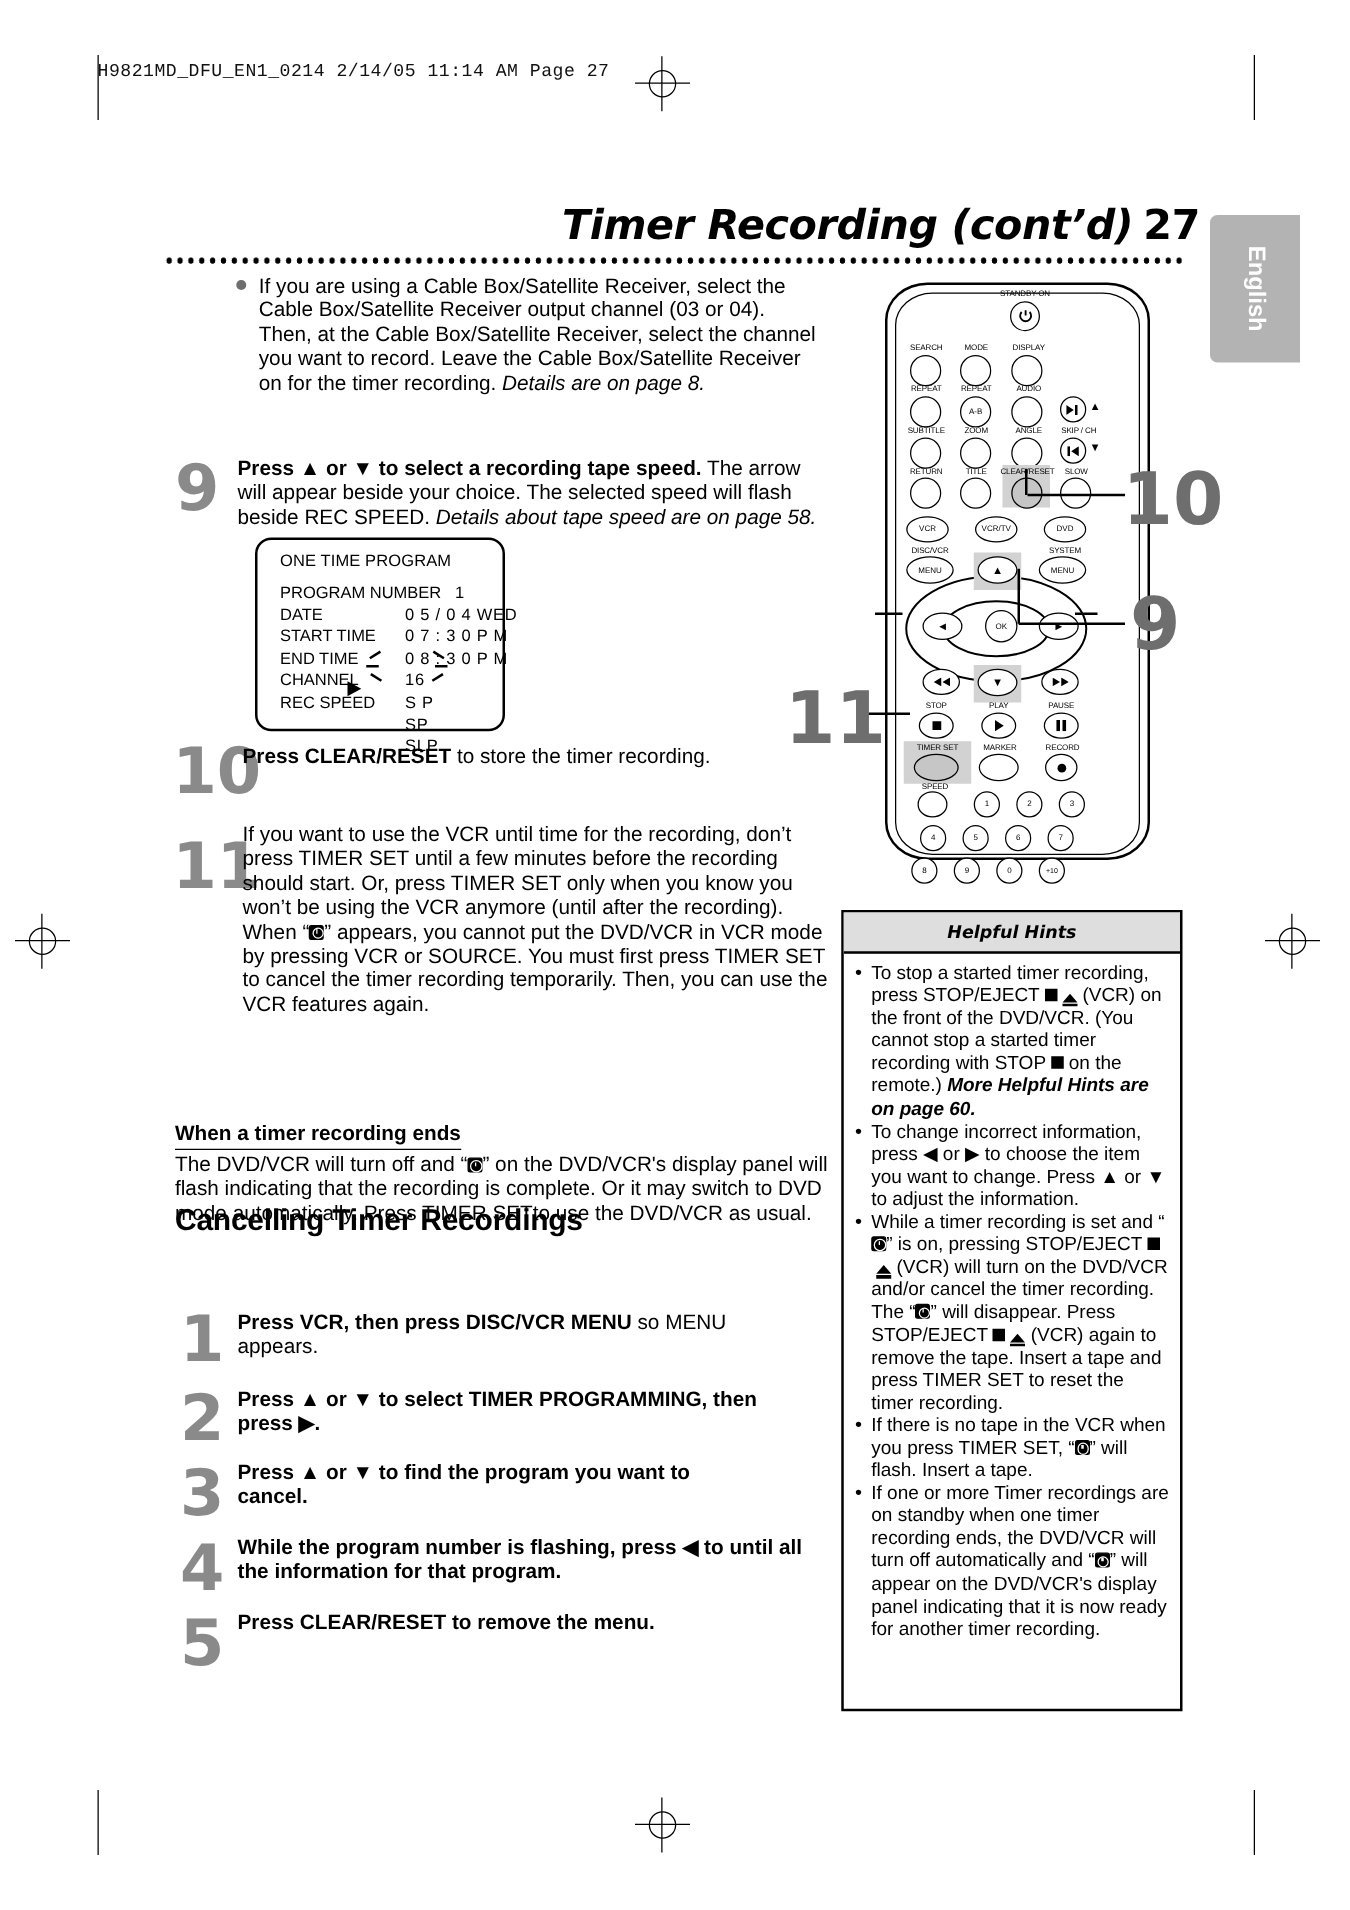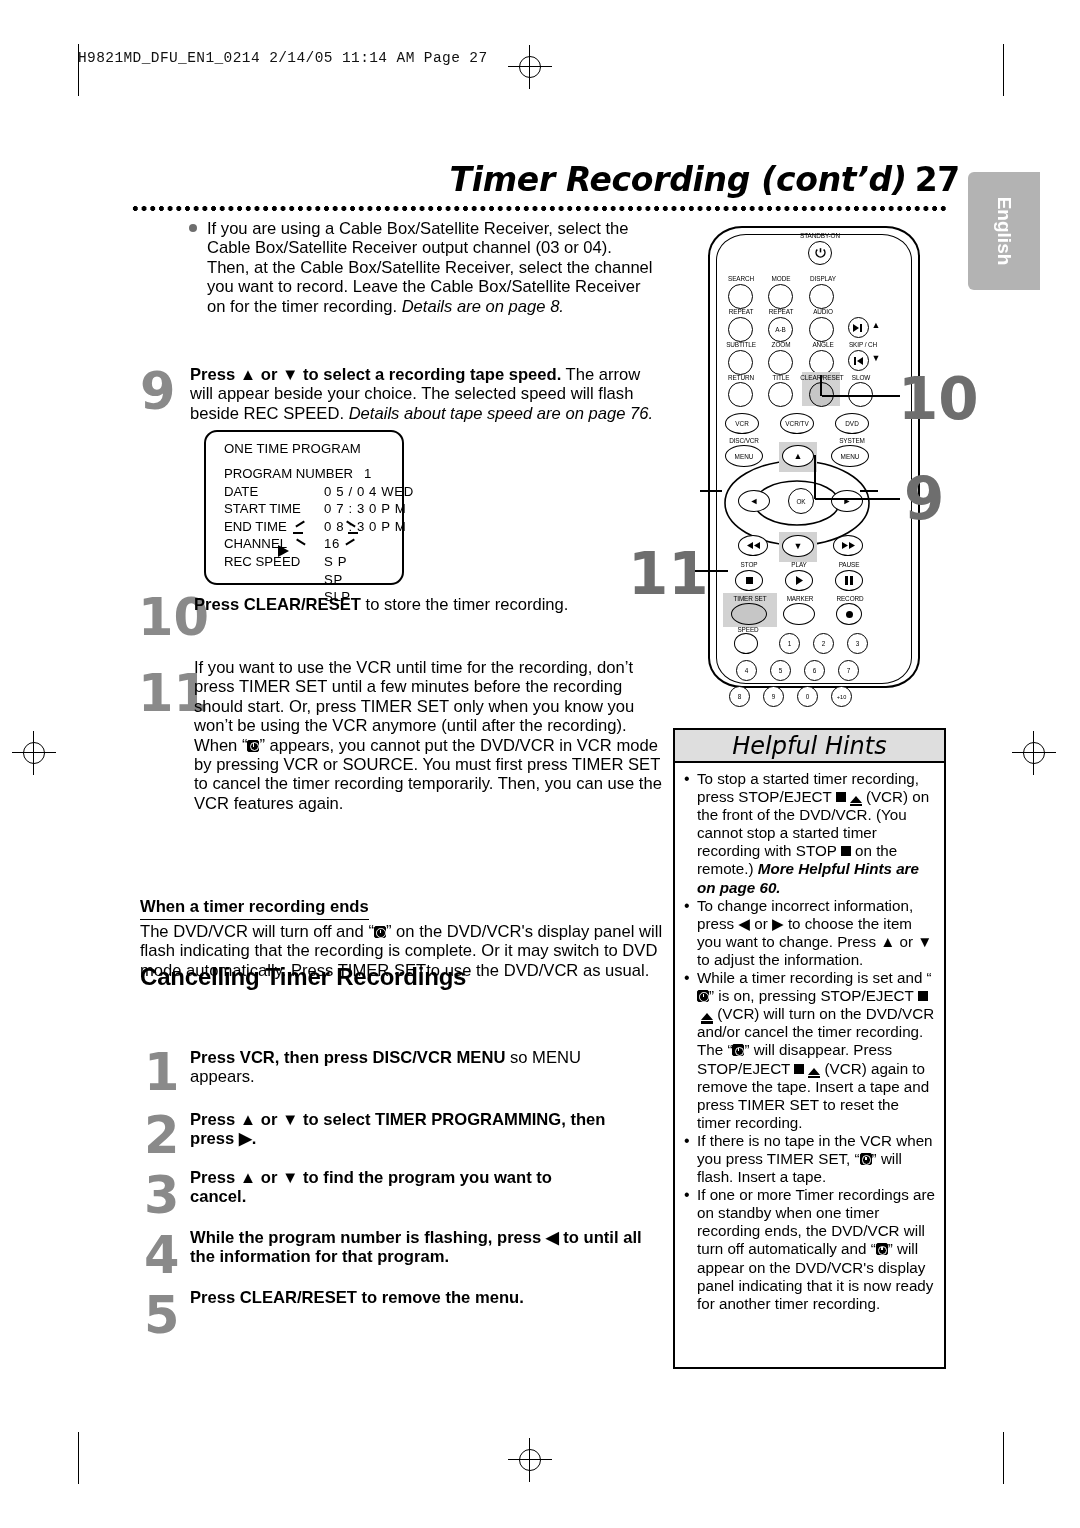--- a/index.html
+++ b/index.html
@@ -147,21 +147,21 @@
     border:2.6px solid #000;
     background:#fff;
   }
   .hints-head {
     height:33px; background:#dedede;
     border-bottom:2.6px solid #000;
     display:flex; align-items:center; justify-content:center;
   }
   .hints-head span {
     font-family:"DejaVu Sans", sans-serif;
-    font-style:italic; font-weight:normal; font-size:24px;
+    font-style:italic; font-weight:bold; font-size:14px;
   }
   .hints-body {
     padding:7px 8px 6px 6px;
     font-size:15.2px; line-height:18.1px;
   }
   .hint { position:relative; padding-left:16px; }
   .hint + .hint { margin-top:0px; }
   .hint .hd {
     position:absolute; left:3px; top:0px; font-size:16px;
   }
@@ -259,21 +259,21 @@
 <div class="bullets">
   <div class="bl">
     <span class="dot"></span>
     <span>If you are using a Cable Box/Satellite Receiver, select the Cable Box/Satellite Receiver output channel (03 or 04). Then, at the Cable Box/Satellite Receiver, select the channel you want to record. Leave the Cable Box/Satellite Receiver on for the timer recording.</span>
     <span class="it">Details are on page 8.</span>
   </div>
 </div>
 
 <div class="stepnum" style="left:140px; top:366px; font-size:51px;">9</div>
 <div class="steptxt" style="left:190px; top:365px; width:470px;">
-  <span class="bd">Press ▲ or ▼ to select a recording tape speed.</span><span> The arrow will appear beside your choice. The selected speed will flash beside REC SPEED. </span><span class="it">Details about tape speed are on page 76.</span>
+  <span class="bd">Press ▲ or ▼ to select a recording tape speed.</span><span> The arrow will appear beside your choice. The selected speed will flash beside REC SPEED. </span><span class="it">Details about tape speed are on page 58.</span>
 </div>
 
 <div class="osd">
   <div class="osd-title">ONE TIME PROGRAM</div>
   <div class="osd-rows">
     <div class="osd-row">
       <span class="lbl">PROGRAM NUMBER</span>
       <span class="val num">1</span>
     </div>
     <div class="osd-row">

